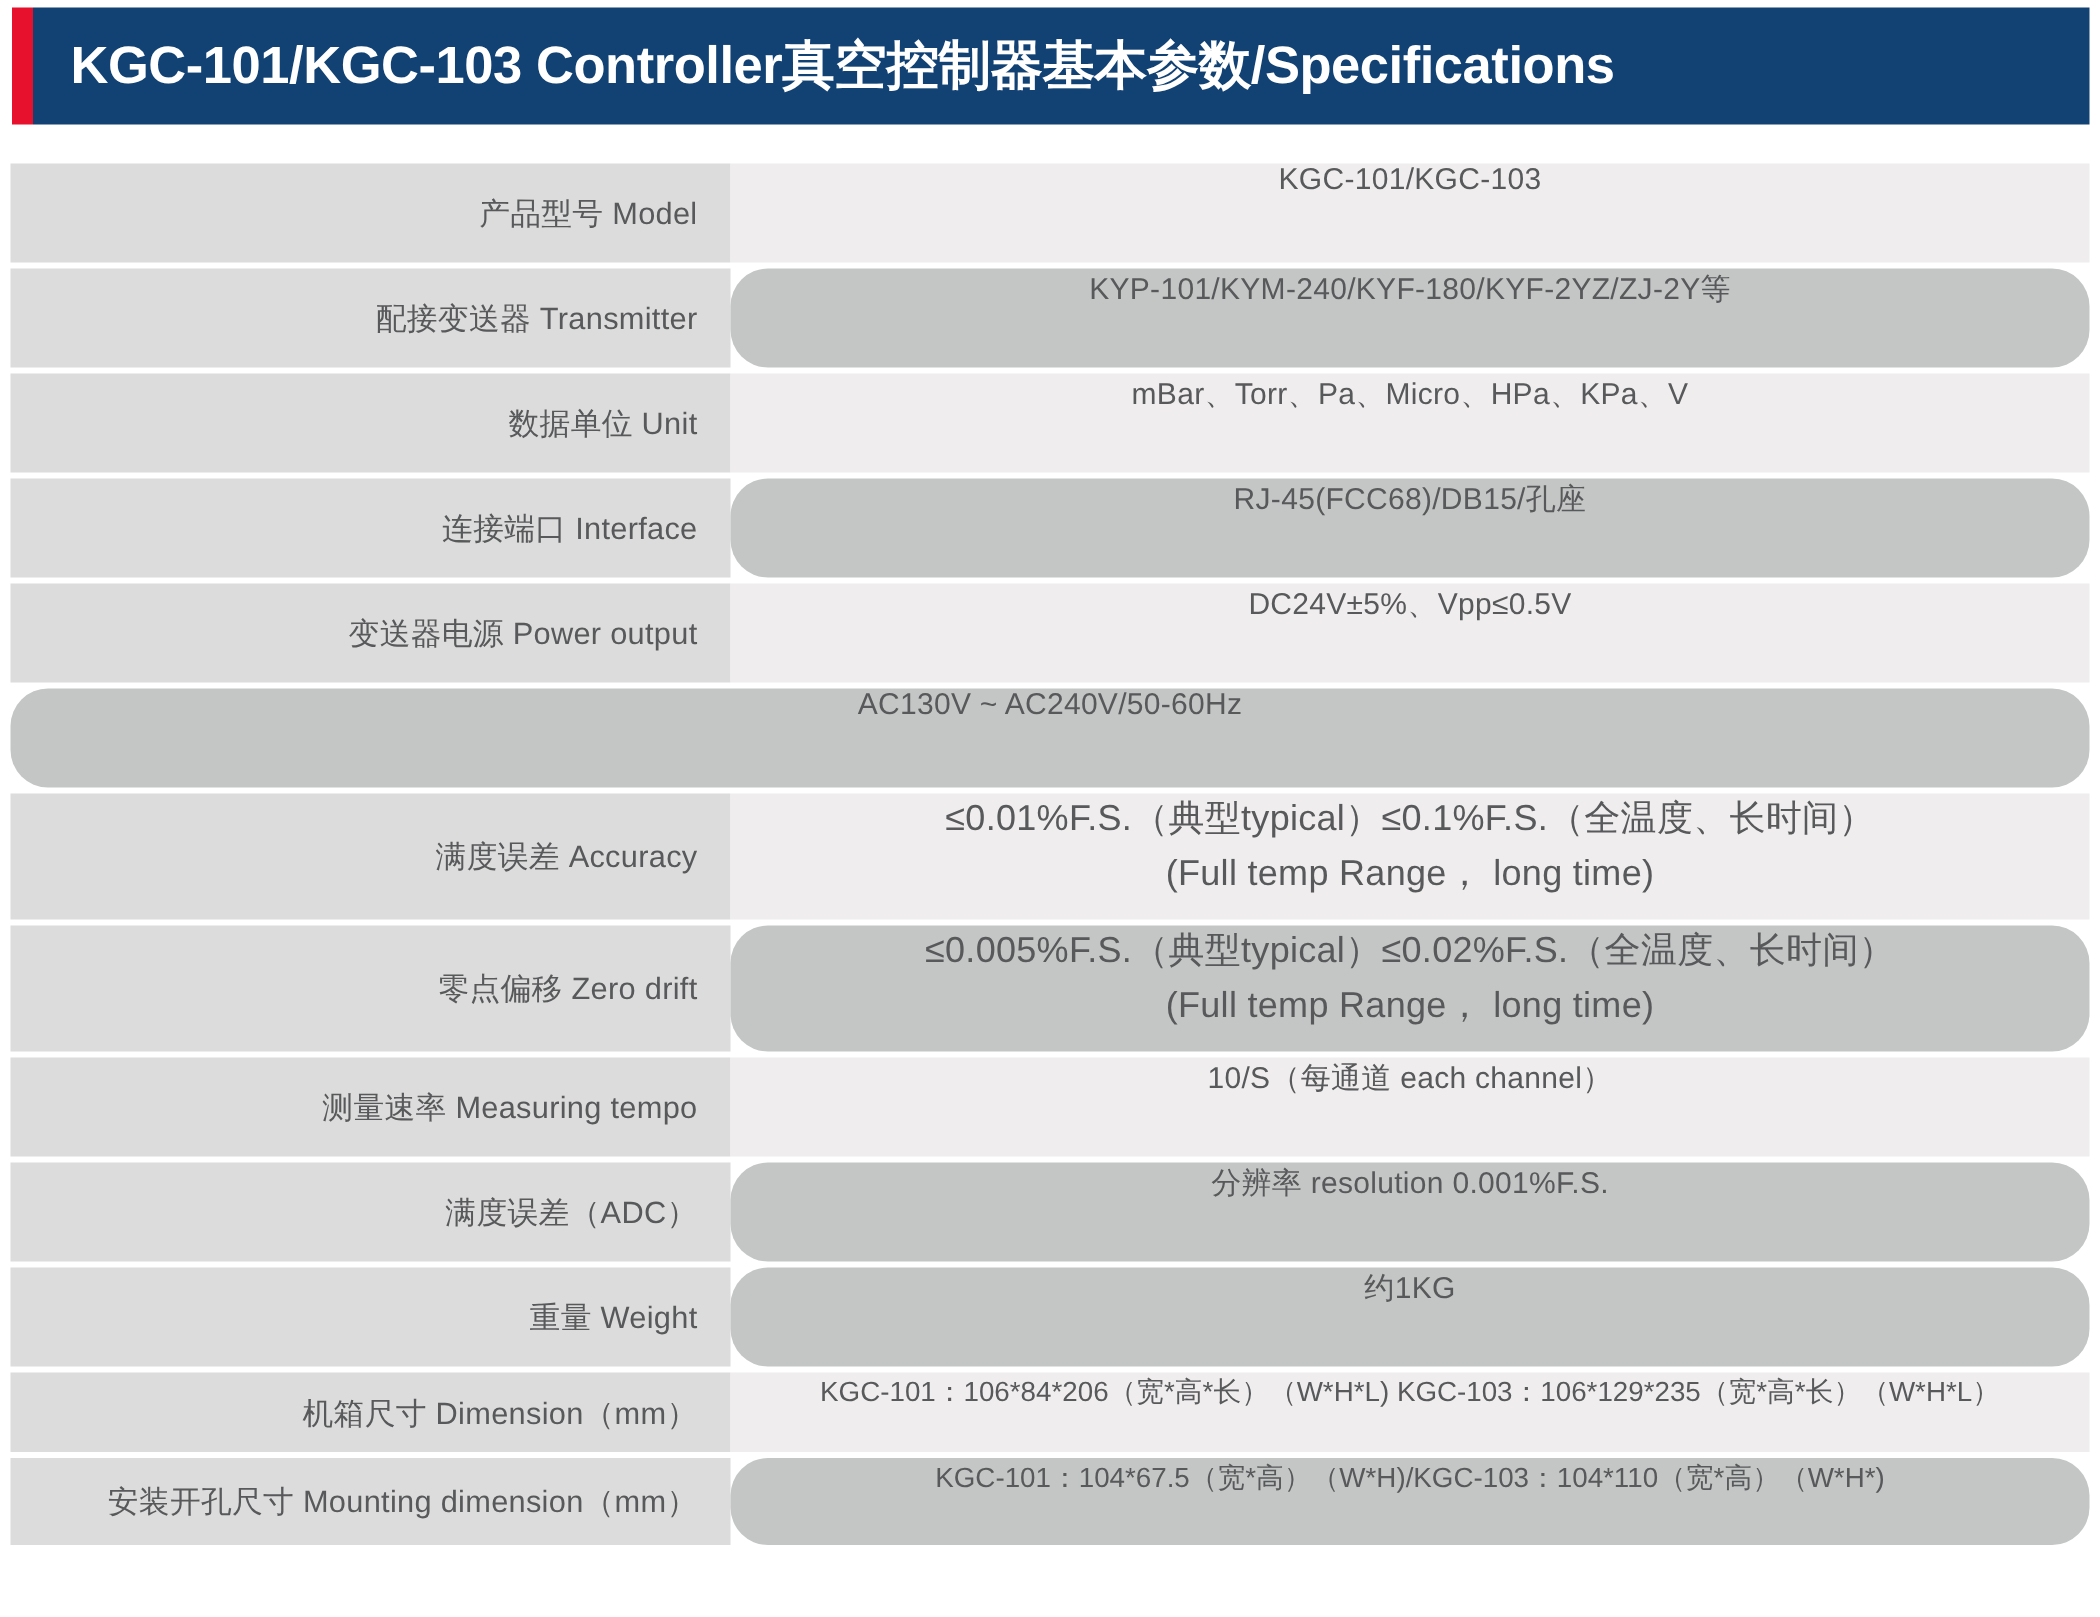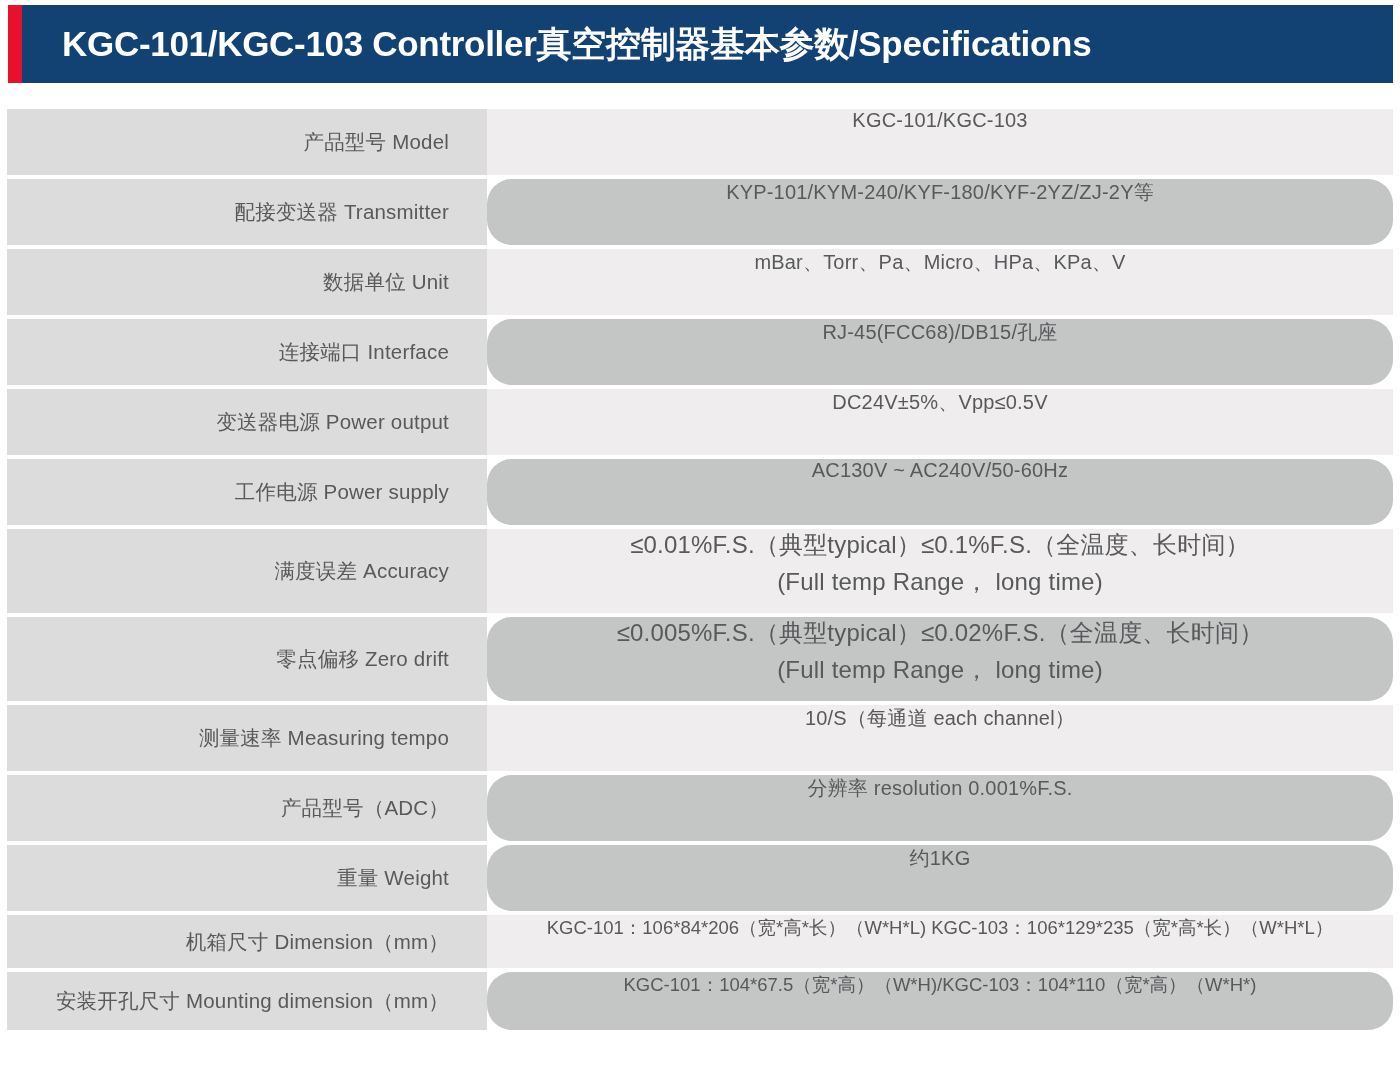--- a/index.html
+++ b/index.html
@@ -33,21 +33,21 @@
   .header-accent {
     width: 14px;
     background: #e8112d;
     flex: 0 0 14px;
   }
   .header-main {
     flex: 1 1 auto;
     background: #114273;
     display: flex;
     align-items: center;
-    padding-left: 40px;
+    padding-left: 25px;
     box-sizing: border-box;
   }
   .header-title {
     color: #ffffff;
     font-size: 35px;
     font-weight: bold;
     letter-spacing: -0.3px;
     line-height: 1.1;
     white-space: nowrap;
   }
@@ -70,21 +70,21 @@
 
   .cell-label {
     flex: 0 0 480px;
     width: 480px;
     background: #dcdcdc;
     color: #58595b;
     font-size: 20.5px;
     display: flex;
     align-items: center;
     justify-content: flex-end;
-    padding-right: 38px;
+    padding-right: 22px;
     box-sizing: border-box;
     letter-spacing: 0.2px;
   }
 
   .cell-value {
     flex: 1 1 auto;
     color: #58595b;
     font-size: 20px;
     display: flex;
     flex-direction: column;
@@ -153,21 +153,20 @@
     </div>
 
     <div class="spec-row h-66">
       <div class="cell-label">变送器电源  Power output</div>
       <div class="cell-value shade-light">
         <span>DC24V±5%、Vpp≤0.5V</span>
       </div>
     </div>
 
     <div class="spec-row h-66">
-      <div class="cell-label">工作电源  Power supply</div>
       <div class="cell-value shade-dark">
         <span>AC130V ~ AC240V/50-60Hz</span>
       </div>
     </div>
 
     <div class="spec-row h-84">
       <div class="cell-label">满度误差  Accuracy</div>
       <div class="cell-value shade-light value-small">
         <span>≤0.01%F.S.（典型typical）≤0.1%F.S.（全温度、长时间）</span>
         <span class="line2">(Full temp Range， long time)</span>
@@ -183,21 +182,21 @@
     </div>
 
     <div class="spec-row h-66">
       <div class="cell-label">测量速率  Measuring tempo</div>
       <div class="cell-value shade-light">
         <span>10/S（每通道 each channel）</span>
       </div>
     </div>
 
     <div class="spec-row h-66">
-      <div class="cell-label">产品型号（ADC）</div>
+      <div class="cell-label">满度误差（ADC）</div>
       <div class="cell-value shade-dark">
         <span>分辨率 resolution 0.001%F.S.</span>
       </div>
     </div>
 
 
     <div class="spec-row h-66">
       <div class="cell-label">重量  Weight</div>
       <div class="cell-value shade-dark">
         <span>约1KG</span>

